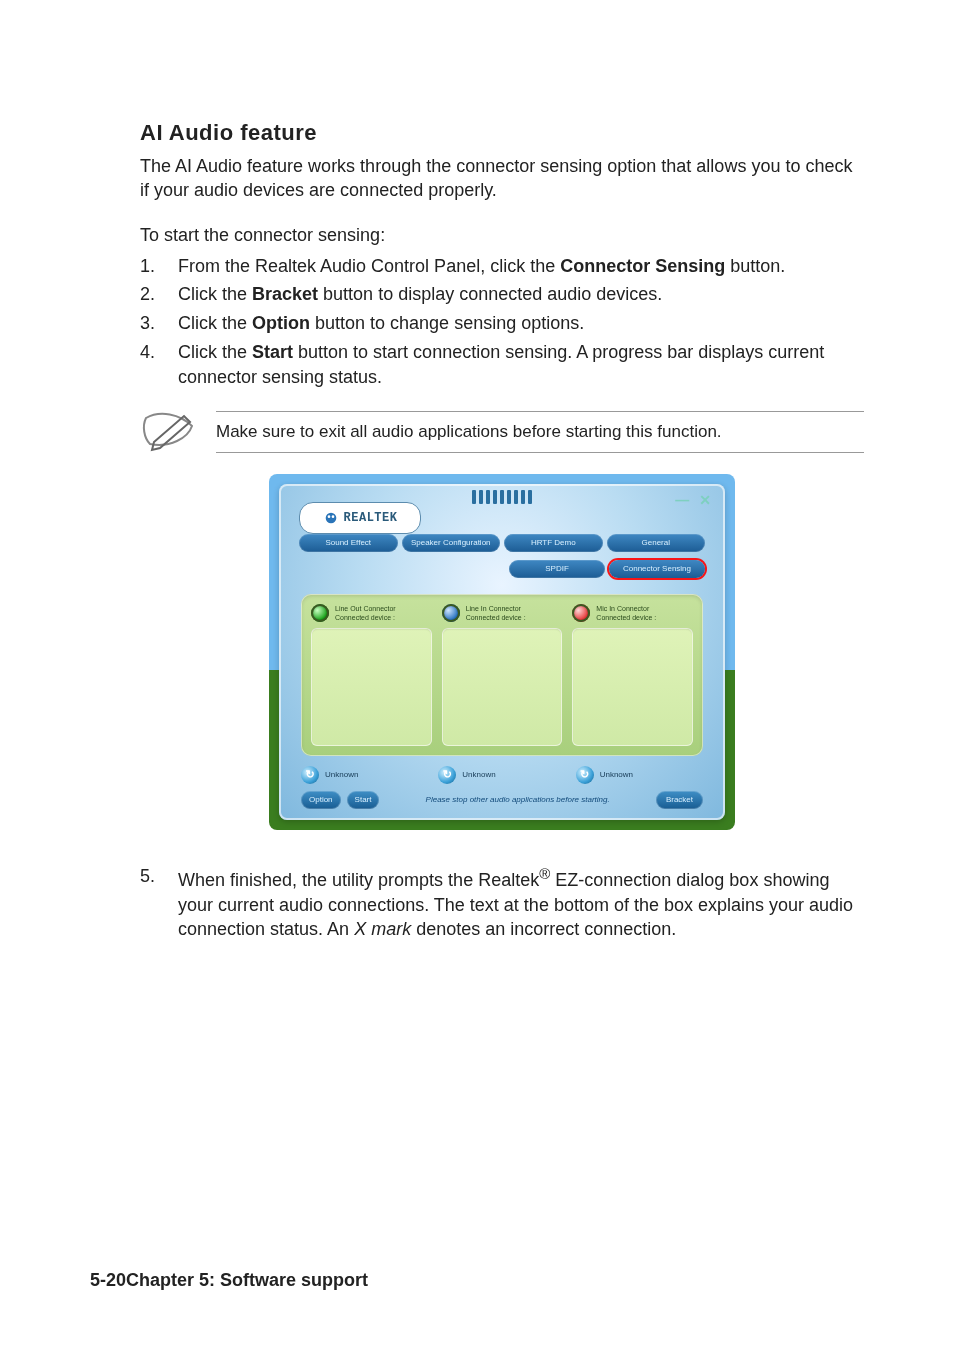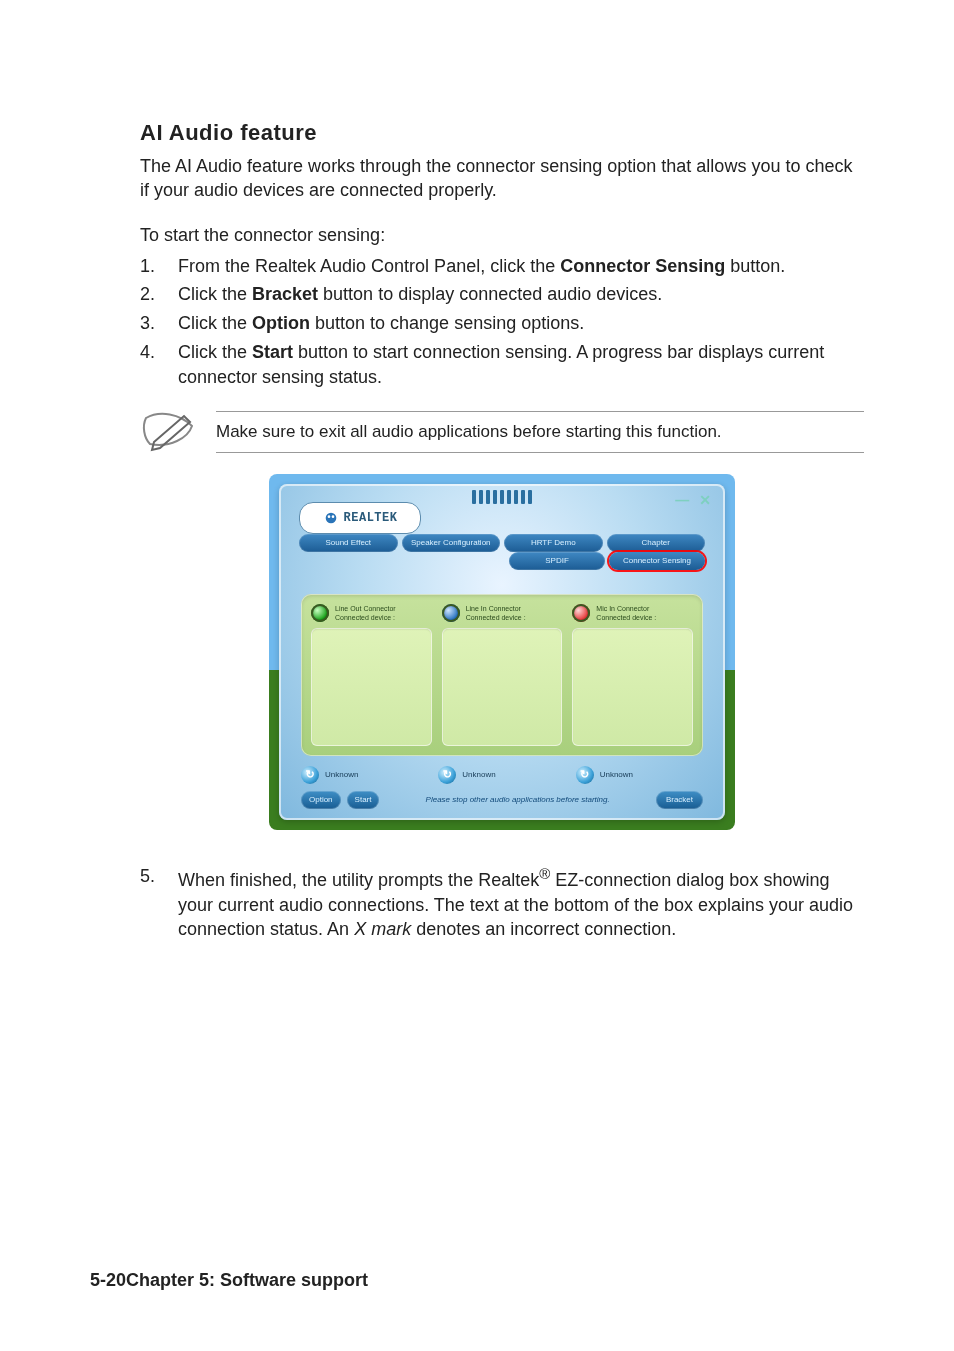--- a/index.html
+++ b/index.html
@@ -24,21 +24,21 @@
   .grip{position:absolute;left:50%;top:0;transform:translateX(-50%);display:flex;gap:3px;}
   .grip span{width:4px;height:14px;background:#2a6fa0;border-radius:1px;display:block;}
   .winctl{position:absolute;right:14px;top:2px;display:flex;gap:10px;color:#7ed0c0;font-weight:700;font-size:14px;}
   .logo{position:absolute;left:20px;top:18px;width:120px;height:30px;background:#fff;border:1px solid #5c8cae;border-radius:14px;
         display:flex;align-items:center;justify-content:center;gap:5px;font-weight:700;font-size:12px;color:#2a5a7a;letter-spacing:.5px;font-family:Liberation Mono, monospace;}
   .logo svg{width:16px;height:16px;}
   .tabs{position:absolute;left:20px;right:20px;top:50px;height:42px;}
   .tabrow{display:flex;gap:4px;justify-content:flex-end;}
   .tab{flex:1;height:18px;border-radius:9px;background:linear-gradient(#3f88c3,#1c5c94);color:#d7efff;
        font-size:8px;display:flex;align-items:center;justify-content:center;box-shadow:inset 0 0 0 1px rgba(255,255,255,.15);}
-  .tabrow.second{margin-top:0;}
+  .tabrow.second{margin-top:8px;}
   .tabrow.second .tab{flex:none;width:96px;}
   .tab.hl{box-shadow:0 0 0 2px rgba(255,0,0,.9);}
   .conn-area{position:absolute;left:22px;right:22px;top:110px;bottom:64px;border-radius:10px;
         background:linear-gradient(#c6e29d,#a8cf7c);box-shadow:inset 0 0 0 1px rgba(255,255,255,.5),inset 0 2px 4px rgba(0,0,0,.15);
         display:flex;gap:10px;padding:10px;}
   .conn{flex:1;display:flex;flex-direction:column;}
   .conn-head{display:flex;align-items:flex-start;gap:6px;margin-bottom:6px;}
   .jack{width:18px;height:18px;border-radius:50%;flex:none;box-shadow:inset 0 0 0 2px #3a5a20, inset 0 0 2px 2px rgba(0,0,0,.3);}
   .jack.green{background:radial-gradient(circle at 35% 35%,#c7ffc0,#1aa31a 60%,#0b5c0b);}
   .jack.blue{background:radial-gradient(circle at 35% 35%,#cfe5ff,#2a74c0 60%,#123a64);}
@@ -136,21 +136,21 @@
             <circle cx="15" cy="10" r="2" fill="#fff"></circle>
           </svg>
         <span>REALTEK</span>
       </div>
 
       <div class="tabs">
         <div class="tabrow">
           <div class="tab">Sound Effect</div>
           <div class="tab">Speaker Configuration</div>
           <div class="tab">HRTF Demo</div>
-          <div class="tab">Chapter</div>
+          <div class="tab">General</div>
         </div>
         <div class="tabrow second">
           <div class="tab">SPDIF</div>
           <div class="tab hl">Connector Sensing</div>
         </div>
       </div>
 
       <div class="conn-area">
         <div class="conn">
           <div class="conn-head">

